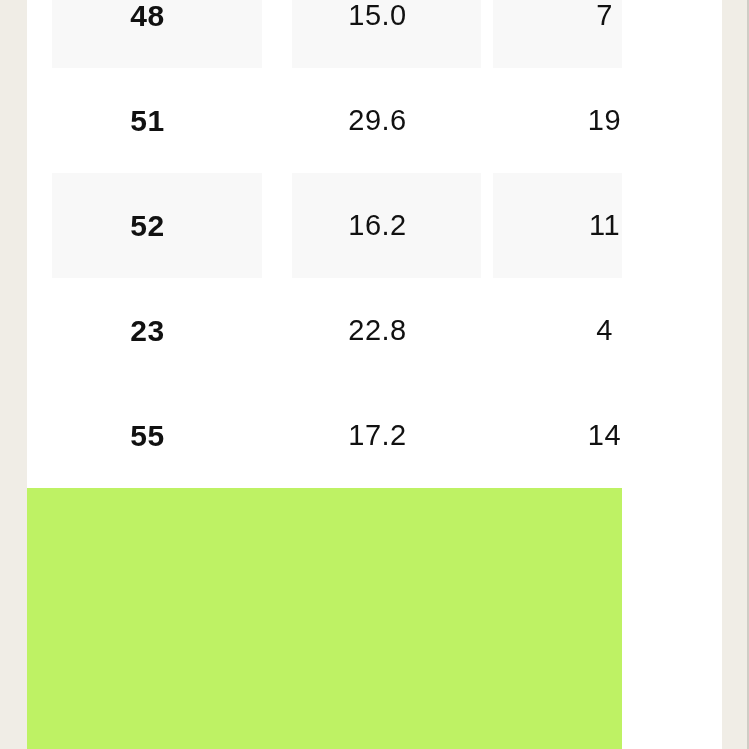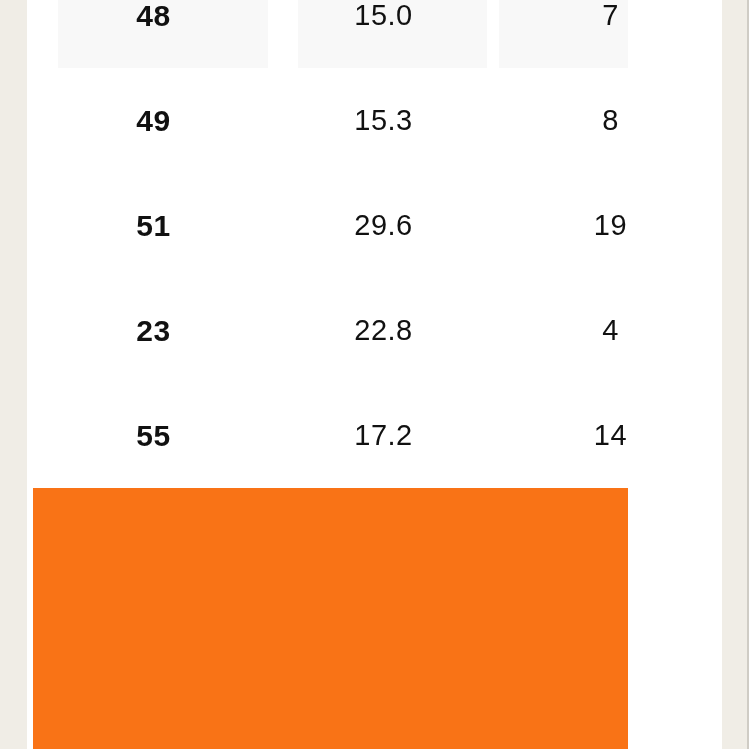--- a/index.html
+++ b/index.html
@@ -48,23 +48,22 @@
     background: #cfccc5;
   }
 
   
   .table-viewport {
     position: absolute;
     left: 27px;
     top: 0;
     width: 595px;
     height: 749px;
-    background: #f97316;
+    background: #bef264;
     overflow: hidden;
-    margin-left: 6px;
   }
 
   .data-table {
     position: absolute;
     left: 0;
     top: -37px;           
     width: 695px;
     border-collapse: separate;
     border-spacing: 0;
   }
@@ -123,33 +122,33 @@
   <div class="table-viewport">
     <table class="data-table">
       <tbody>
 
         <tr class="shaded">
           <td class="col-size">48</td>
           <td class="col-length">15.0</td>
           <td class="col-qty">7</td>
         </tr>
 
-        <tr>
-          <td class="col-size">49</td>
-          <td class="col-length">15.3</td>
-          <td class="col-qty">8</td>
-        </tr>
 
 
         <tr>
           <td class="col-size">51</td>
           <td class="col-length">29.6</td>
           <td class="col-qty">19</td>
         </tr>
 
+        <tr class="shaded">
+          <td class="col-size">52</td>
+          <td class="col-length">16.2</td>
+          <td class="col-qty">11</td>
+        </tr>
 
         <tr>
           <td class="col-size">23</td>
           <td class="col-length">22.8</td>
           <td class="col-qty">4</td>
         </tr>
 
 
         <tr>
           <td class="col-size">55</td>

